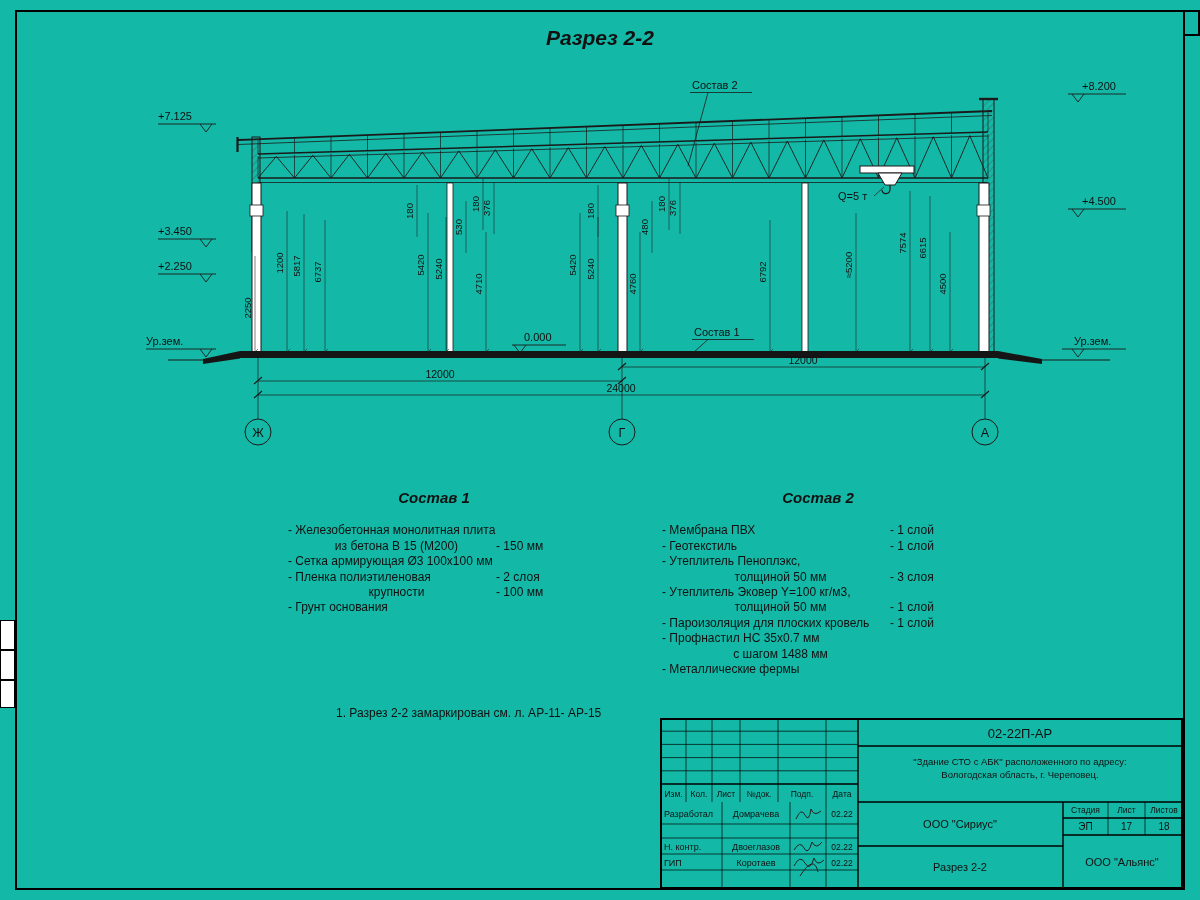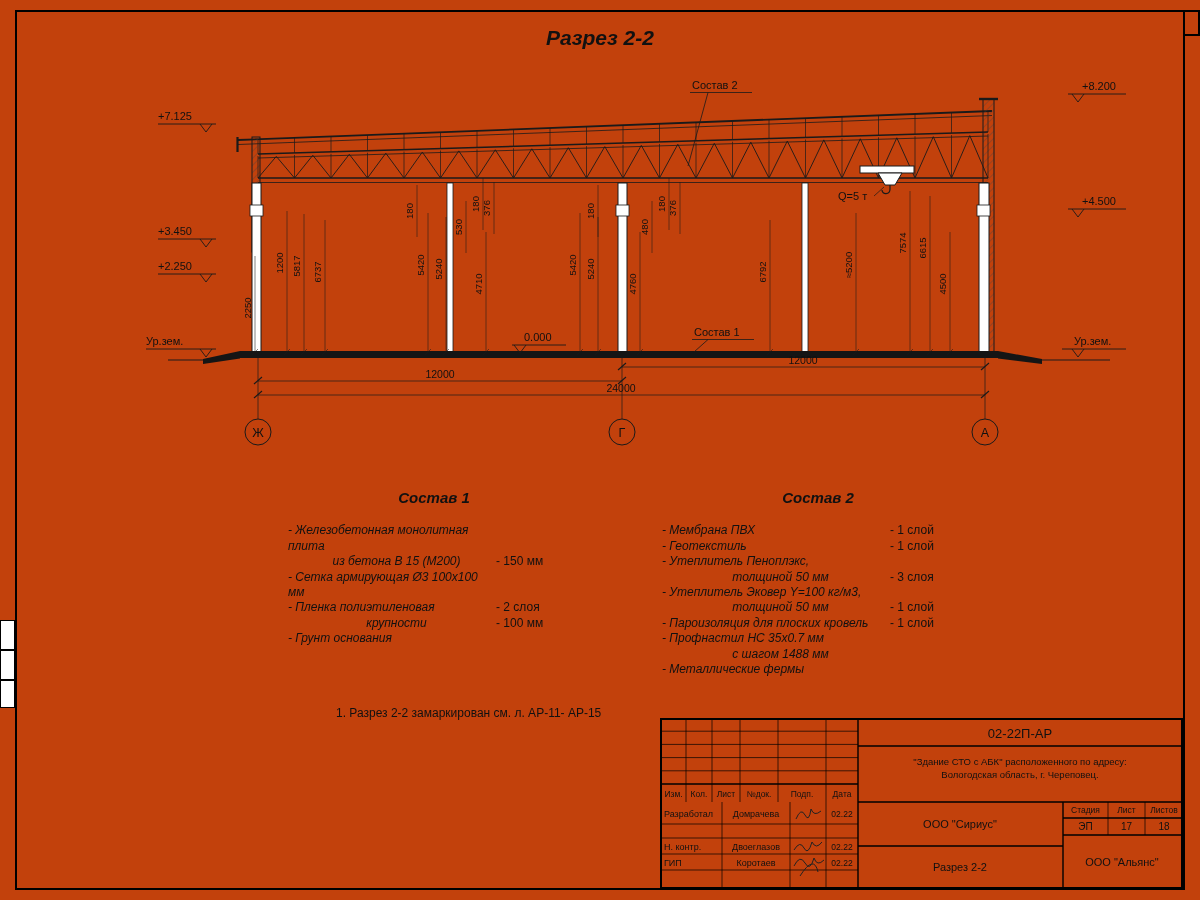--- a/index.html
+++ b/index.html
@@ -1,25 +1,25 @@
 <!DOCTYPE html>
 <html><head>
 <meta charset="utf-8">
 <style>
   html,body{margin:0;padding:0;background:#fff;}
-  .sheet{position:relative;width:1200px;height:900px;background:#c2410c;font-family:"Liberation Sans",sans-serif;color:#111;overflow:hidden;}
+  .sheet{position:relative;width:1200px;height:900px;background:#14b8a6;font-family:"Liberation Sans",sans-serif;color:#111;overflow:hidden;}
   .frame{position:absolute;left:15px;top:10px;width:1170px;height:880px;border:2px solid #000;box-sizing:border-box;}
   .corner-box{position:absolute;left:1183px;top:10px;width:17px;height:26px;border:2px solid #000;border-left-width:1px;box-sizing:border-box;}
   .mbox{position:absolute;left:0;width:15px;border:1.5px solid #000;box-sizing:border-box;background:#fff;}
   .title{position:absolute;left:0;top:26px;width:1200px;text-align:center;font-size:21px;font-style:italic;font-weight:700;margin:0;}
   .section{position:absolute;left:0;top:0;width:1200px;height:470px;}
   .sostav{position:absolute;font-size:12px;line-height:15.4px;}
   .sostav .hd{text-align:center;font-style:italic;font-size:15px;font-weight:600;margin:0 0 18px 0;}
   .srow{display:flex;}
-  .srow .t{flex:1;font-style:italic;}
+  .srow .t{flex:1;}
   .srow .t.cont{padding-left:9px;text-align:center;}
   .srow .v{width:84px;}
   .s1{left:288px;top:490px;width:292px;}
   .s2{left:662px;top:490px;width:312px;}
   .note{position:absolute;left:336px;top:706px;font-size:12px;}
   .tblock{position:absolute;left:660px;top:718px;width:523px;height:171px;}
   svg text{font-family:"Liberation Sans",sans-serif;fill:#111;}
   text.vdim{font-size:9.5px;}
 </style>
 </head>

